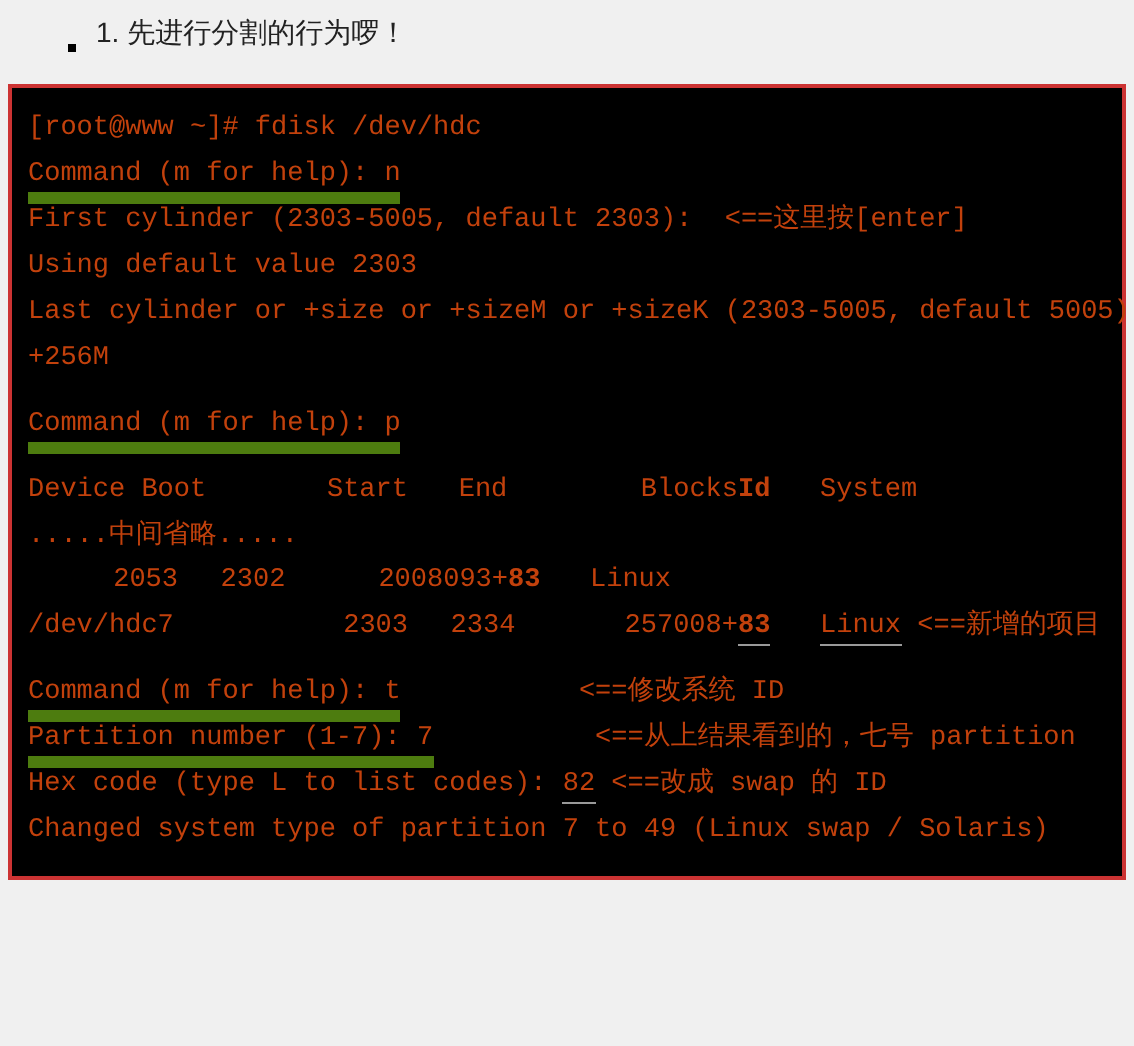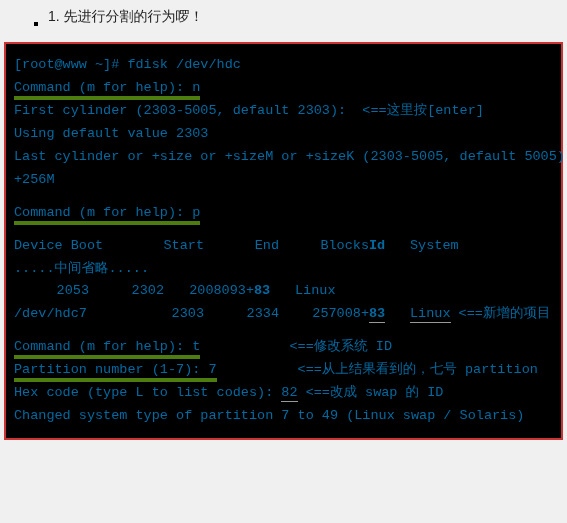--- a/index.html
+++ b/index.html
@@ -27,42 +27,42 @@
       width: 4px;
       height: 4px;
       background: #000;
       display: inline-block;
     }
     .terminal {
       margin: 8px 4px 4px 4px;
       background: #000;
       border: 2px solid #cc3333;
       padding: 10px 8px;
-      color: #0369a1;
+      color: #c2410c;
       font-family: "Courier New", monospace;
       font-size: 13.5px;
       line-height: 1.7;
     }
     .line {
       white-space: pre;
     }
     .underline-red {
-      border-bottom: 4px solid #4d7c0f;
+      border-bottom: 6px solid #4d7c0f;
       padding-bottom: 1px;
     }
     .underline-gray {
       border-bottom: 1px solid #999;
       padding-bottom: 1px;
     }
     .table-row {
       display: flex;
     }
     .col-device { width: 115px; }
     .col-start { width: 75px; text-align: right; }
-    .col-end { width: 75px; text-align: right; }
+    .col-end { width: 75px; text-align: center; }
     .col-blocks { width: 90px; text-align: right; }
     .col-id { width: 35px; text-align: left; padding-right: 6px; font-weight: bold; }
     .col-system { padding-left: 6px; }
     .gap-line { height: 10px; }
   </style>
 </head>
 <body>
 
 <div class="intro-section">
   <div class="bullet-item">

